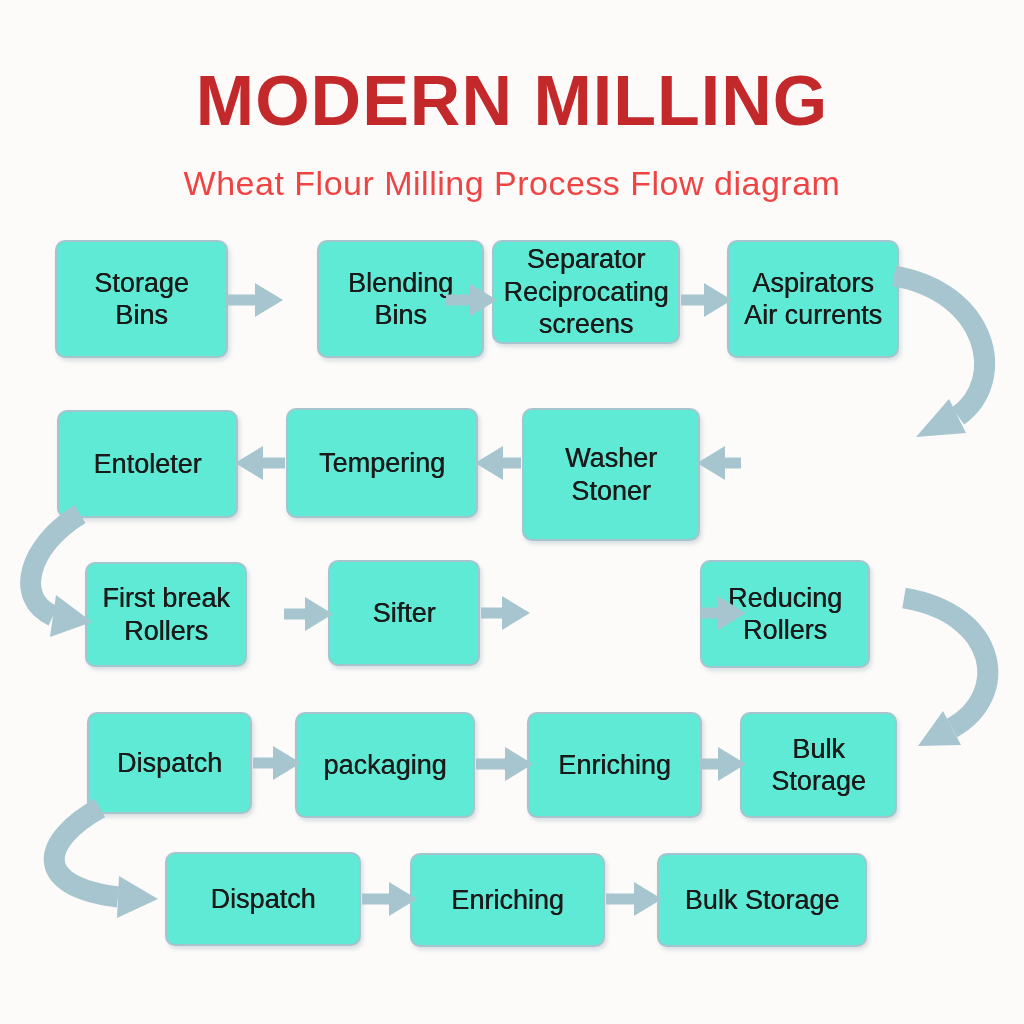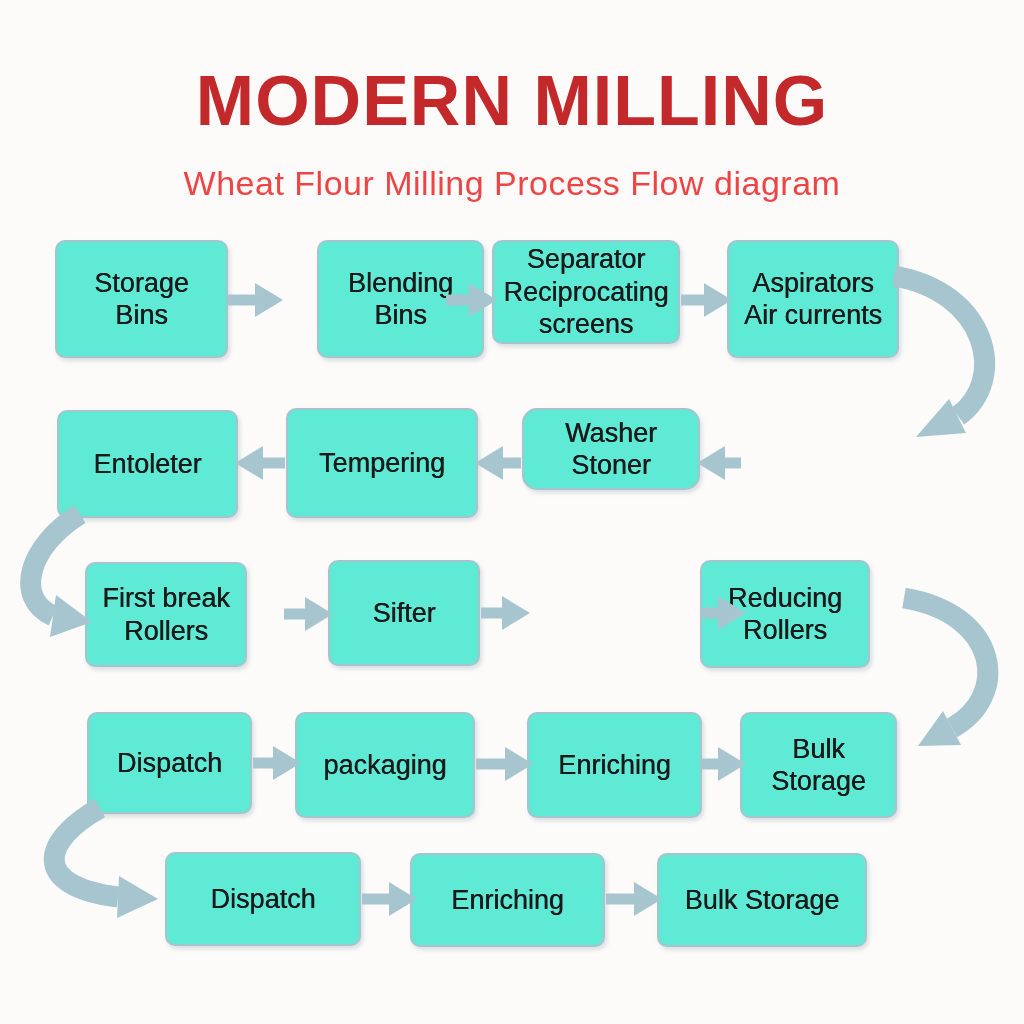--- a/index.html
+++ b/index.html
@@ -46,21 +46,21 @@
   <div class="node" style="left:278px;top:240px;width:167px;height:118px;margin-left:39px;">Blending
 Bins</div>
   <div class="node" style="left:492px;top:240px;width:188px;height:104px;">Separator
 Reciprocating
 screens</div>
   <div class="node" style="left:727px;top:240px;width:172px;height:118px;">Aspirators
 Air currents</div>
 
   <div class="node" style="left:57px;top:410px;width:181px;height:108px;">Entoleter</div>
   <div class="node" style="left:286px;top:408px;width:192px;height:110px;">Tempering</div>
-  <div class="node" style="left:522px;top:408px;width:178px;height:82px;border-radius:15px;">Washer
+  <div class="node" style="left:522px;top:408px;width:178px;height:133px;">Washer
 Stoner</div>
 
   <div class="node" style="left:85px;top:562px;width:162px;height:105px;">First break
 Rollers</div>
   <div class="node" style="left:328px;top:560px;width:152px;height:106px;">Sifter</div>
   <div class="node" style="left:700px;top:560px;width:170px;height:108px;">Reducing
 Rollers</div>
 
   <div class="node" style="left:87px;top:712px;width:165px;height:102px;">Dispatch</div>
   <div class="node" style="left:295px;top:712px;width:180px;height:106px;">packaging</div>

